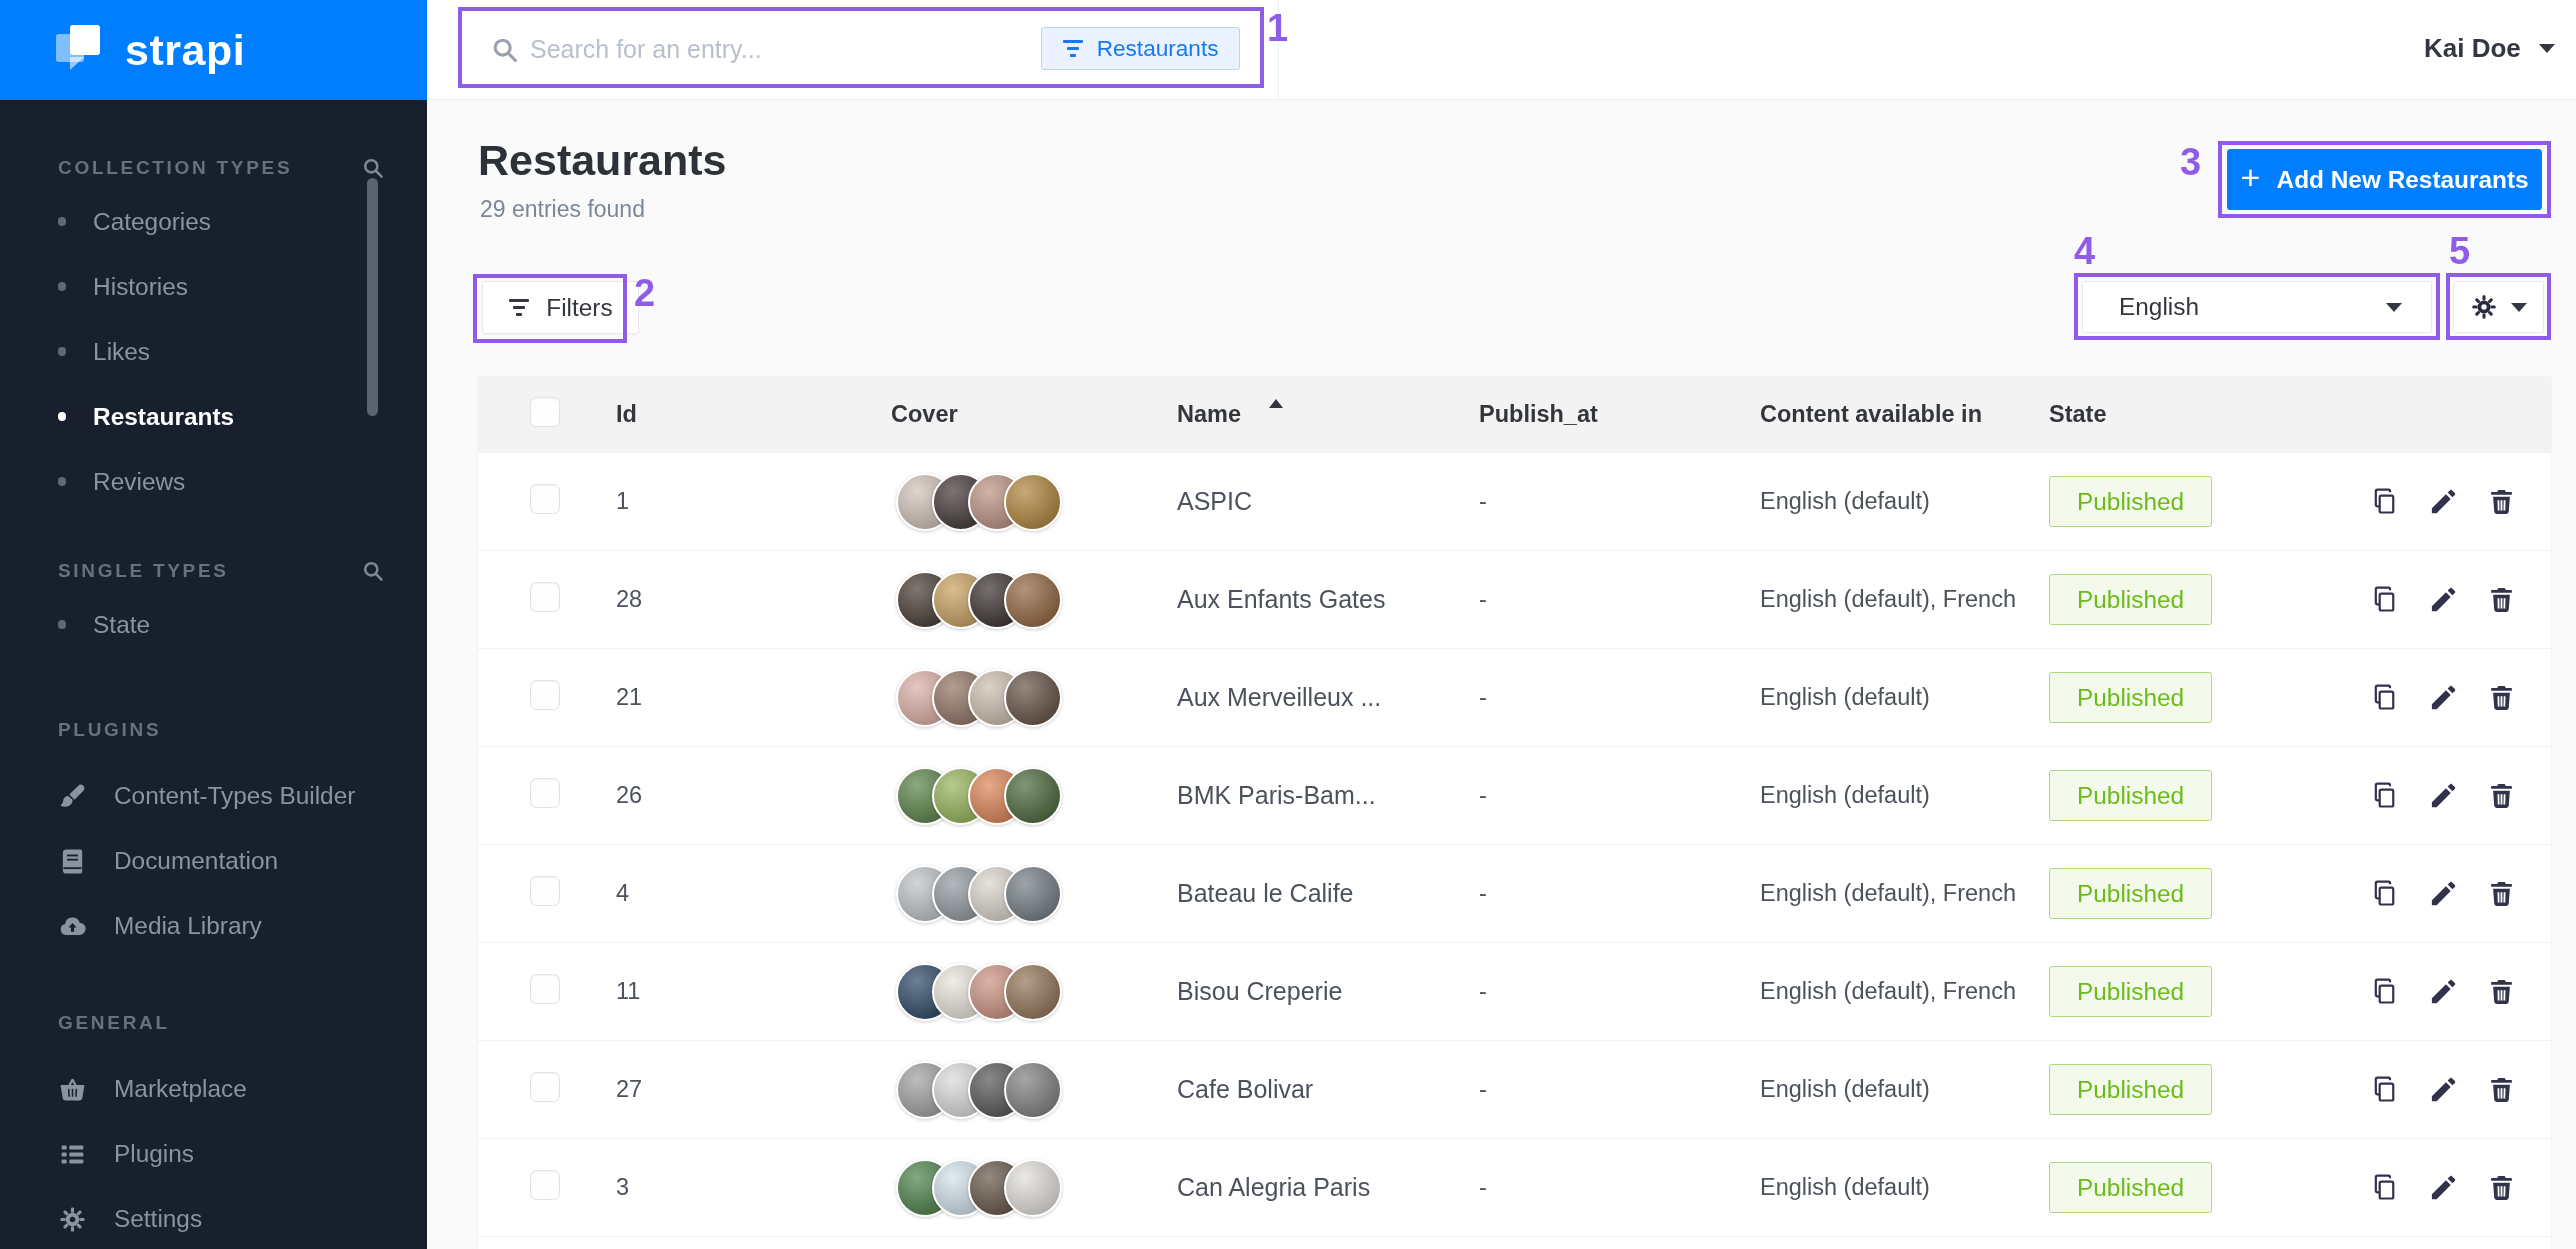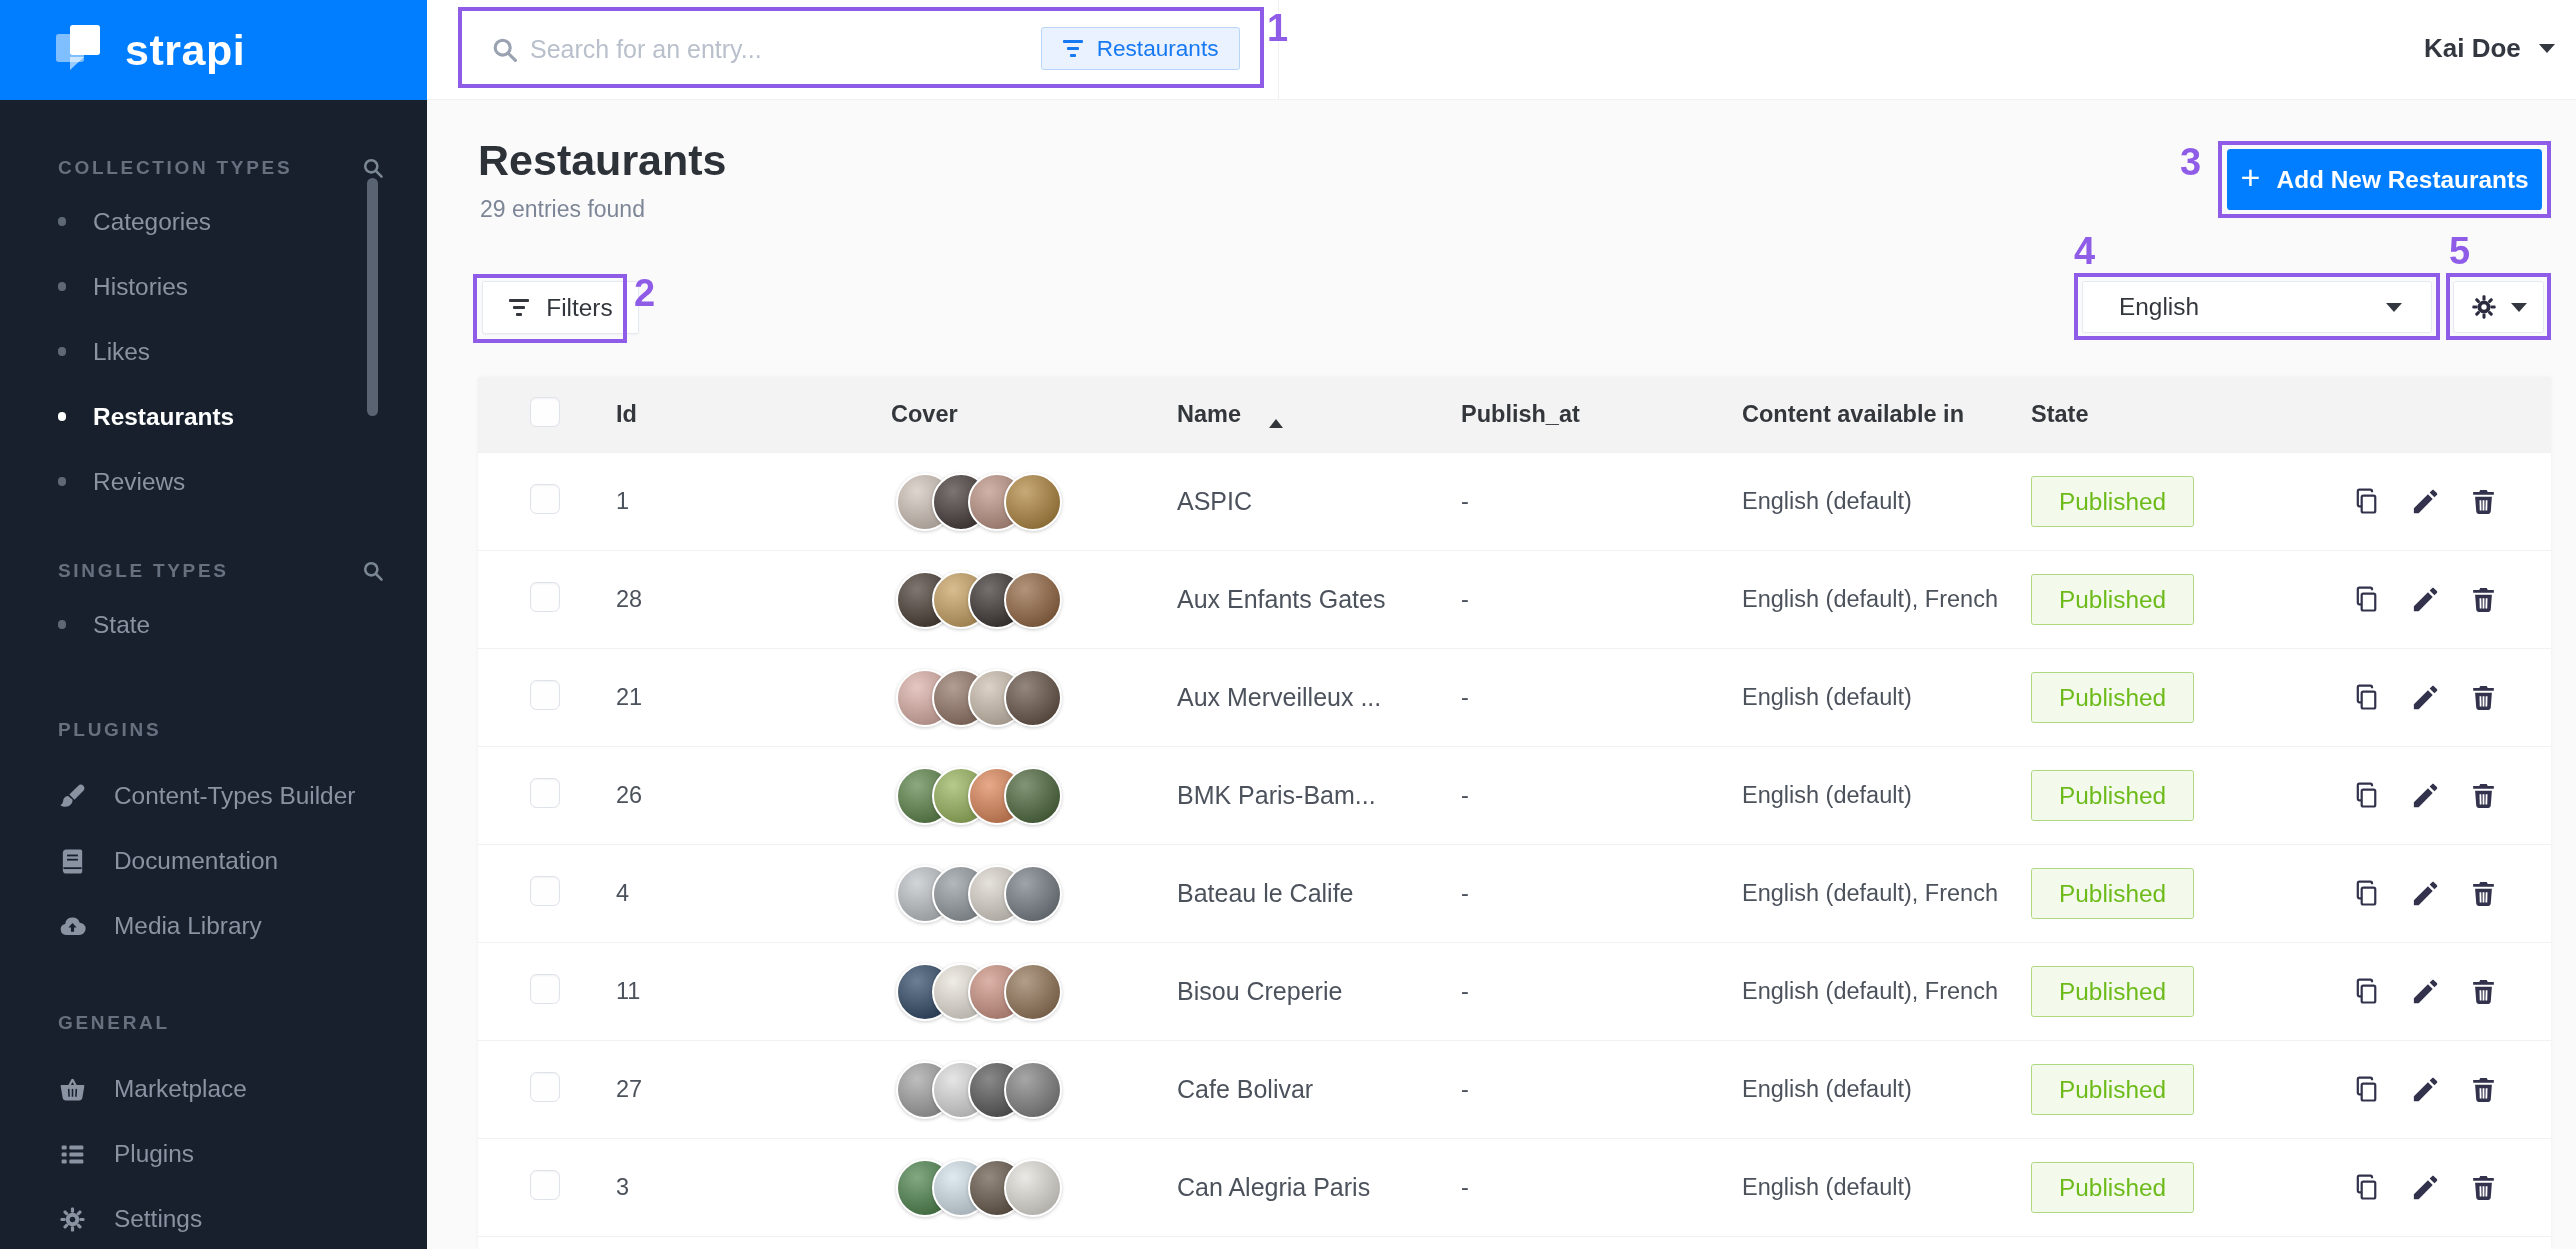--- a/index.html
+++ b/index.html
@@ -77,24 +77,24 @@
   .thead { height:75px; background:#f3f3f4; display:flex; align-items:center;
            font-weight:700; font-size:23.5px; color:#33373b; border-radius:2.7px 2.7px 0 0; }
   .trow { height:98px; display:flex; align-items:center; border-top:0.9px solid #f1f1f3;
           font-size:23.5px; color:#4c525c; background:#fff; cursor:pointer; }
   .trow.partial { height:13.6px; cursor:default; }
   .c { flex:none; }
   .c1 { width:138px; padding-left:52px; }
   .c2 { width:275px; }
   .c3 { width:286px; }
   .c4 { width:284px; }
-  .c5 { width:281px; }
+  .c5 { width:281px;margin-left:18px; }
   .c6 { width:289px; }
   .c7 { width:519px; display:flex; align-items:center; padding-right:51px; }
-  .thead .c4 { display:flex; align-items:flex-end; gap:28px; }
+  .thead .c4 { display:flex; align-items:flex-start; gap:28px; }
   .trow .c4 { font-size:25px; }
   .sort-asc { width:0; height:0; border-left:7.2px solid transparent; border-right:7.2px solid transparent;
               border-bottom:9px solid #33373b; margin-top:-1.8px; }
   .checkbox { display:inline-block; width:30px; height:30px; border:0.9px solid #dee2ea; border-radius:6.3px;
               background:#fefefe; box-shadow:inset 0 0.9px 1.8px rgba(0,0,0,.05); cursor:pointer; }
   .covers { display:flex; margin-left:4.5px; }
   .cv { width:58px; height:58px; border-radius:50%; border:2.7px solid #fff; margin-left:-22px;
         box-shadow:0 0.9px 3.6px rgba(0,0,0,.2);
         background-image:radial-gradient(circle at 35% 30%, rgba(255,255,255,.35), rgba(0,0,0,.28)); }
   .cv:first-child { margin-left:0; }

